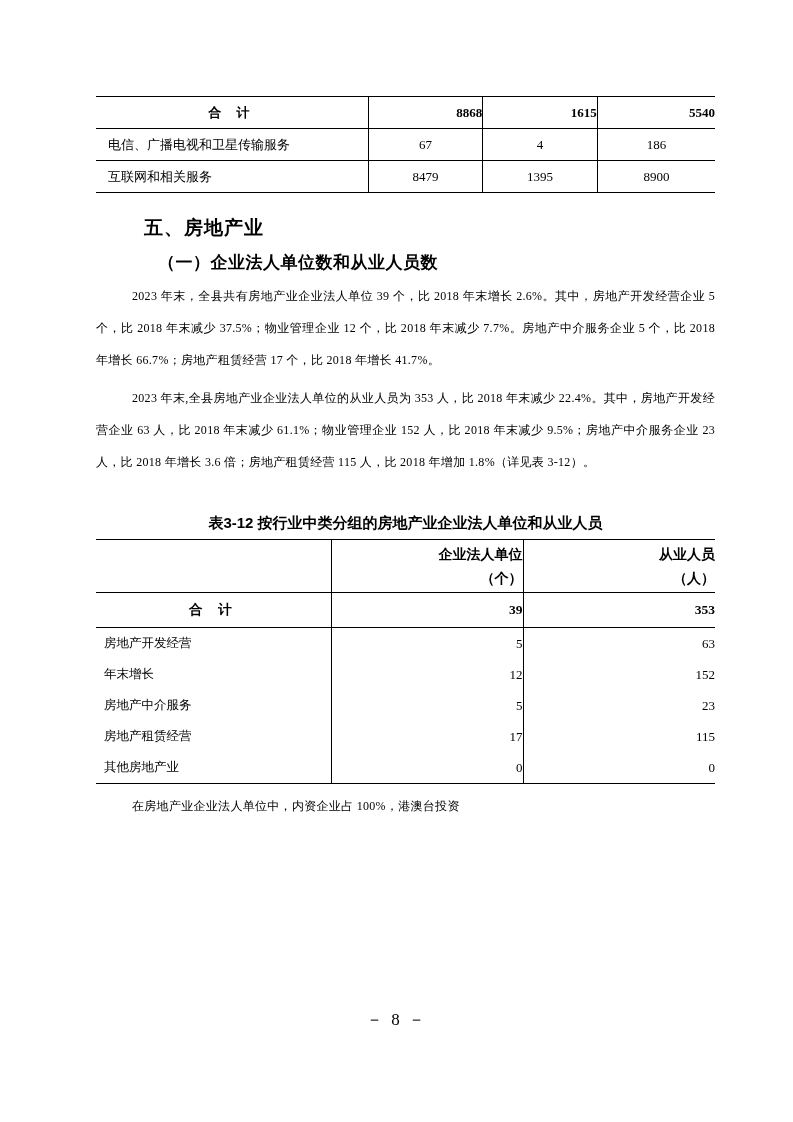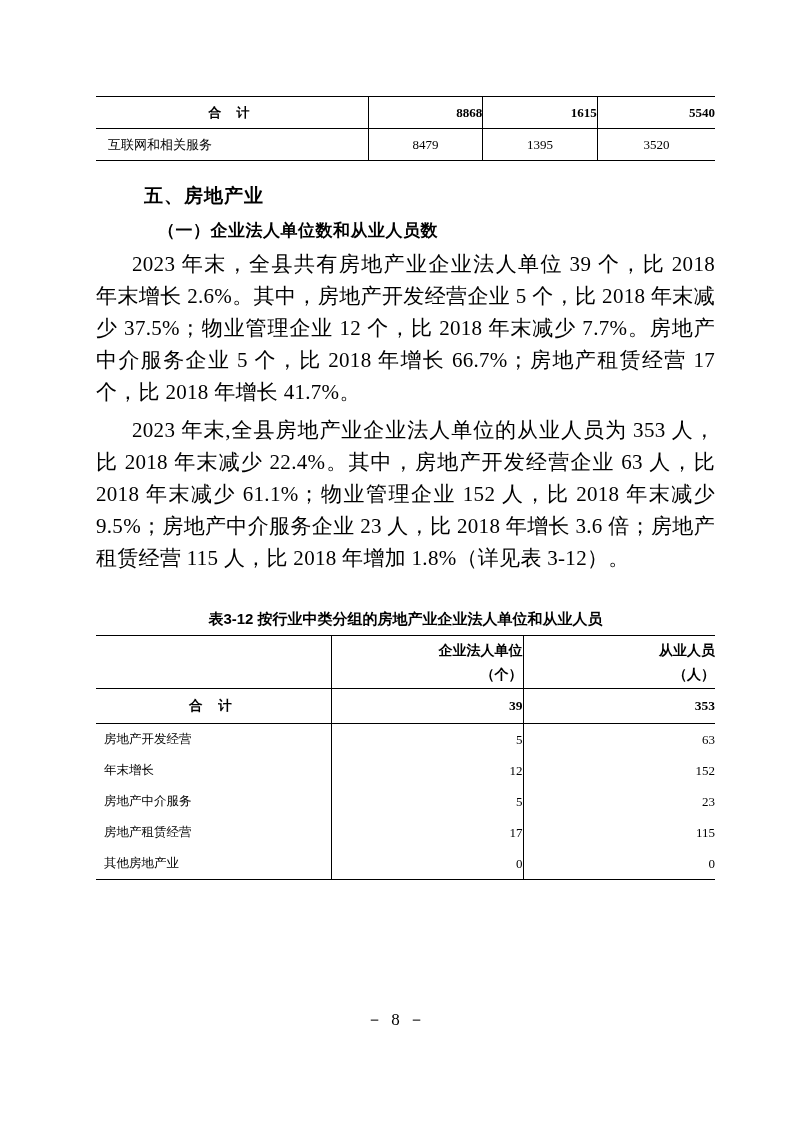--- a/index.html
+++ b/index.html
@@ -83,21 +83,21 @@
     letter-spacing: 1px;
   }
   .h-sub {
     font-family: "Liberation Sans", sans-serif;
     font-weight: bold;
     font-size: 17px;
     margin: 10px 0 4px 62px;
     letter-spacing: 0.5px;
   }
   p.body {
-    font-size: 21px;
+    font-size: 12px;
     line-height: 32px;
     margin: 6px 0 0 0;
     text-indent: 36px;
     text-align: justify;
     text-justify: inter-ideograph;
     letter-spacing: 0.3px;
   }
 
   
   .tbl-caption {
@@ -178,24 +178,30 @@
       <col style="width:19%">
     </colgroup>
     <tbody>
       <tr>
         <td class="cell-total-label">合    计</td>
         <td class="cell-total-num">8868</td>
         <td class="cell-total-num">1615</td>
         <td class="cell-total-num">5540</td>
       </tr>
       <tr>
+        <td class="cell-label">电信、广播电视和卫星传输服务</td>
+        <td class="cell-num">67</td>
+        <td class="cell-num">4</td>
+        <td class="cell-num">186</td>
+      </tr>
+      <tr>
         <td class="cell-label">互联网和相关服务</td>
         <td class="cell-num">8479</td>
         <td class="cell-num">1395</td>
-        <td class="cell-num">3520</td>
+        <td class="cell-num">8900</td>
       </tr>
     </tbody>
   </table>
 
   <div class="h-section">五、房地产业</div>
   <div class="h-sub">（一）企业法人单位数和从业人员数</div>
 
   <p class="body">2023 年末，全县共有房地产业企业法人单位 39 个，比 2018 年末增长 2.6%。其中，房地产开发经营企业 5 个，比 2018 年末减少 37.5%；物业管理企业 12 个，比 2018 年末减少 7.7%。房地产中介服务企业 5 个，比 2018 年增长 66.7%；房地产租赁经营 17 个，比 2018 年增长 41.7%。</p>
   <p class="body">2023 年末,全县房地产业企业法人单位的从业人员为 353 人，比 2018 年末减少 22.4%。其中，房地产开发经营企业 63 人，比 2018 年末减少 61.1%；物业管理企业 152 人，比 2018 年末减少 9.5%；房地产中介服务企业 23 人，比 2018 年增长 3.6 倍；房地产租赁经营 115 人，比 2018 年增加 1.8%（详见表 3-12）。</p>
 
@@ -245,15 +251,16 @@
         <td class="num vline">115</td>
       </tr>
       <tr class="data-row">
         <td class="lbl">其他房地产业</td>
         <td class="num vline">0</td>
         <td class="num vline">0</td>
       </tr>
     </tbody>
   </table>
 
+  <p class="body">在房地产业企业法人单位中，内资企业占 100%，港澳台投资</p>
 
   <div class="page-number">－ 8 －</div>
 </div>
 
 </body></html>

